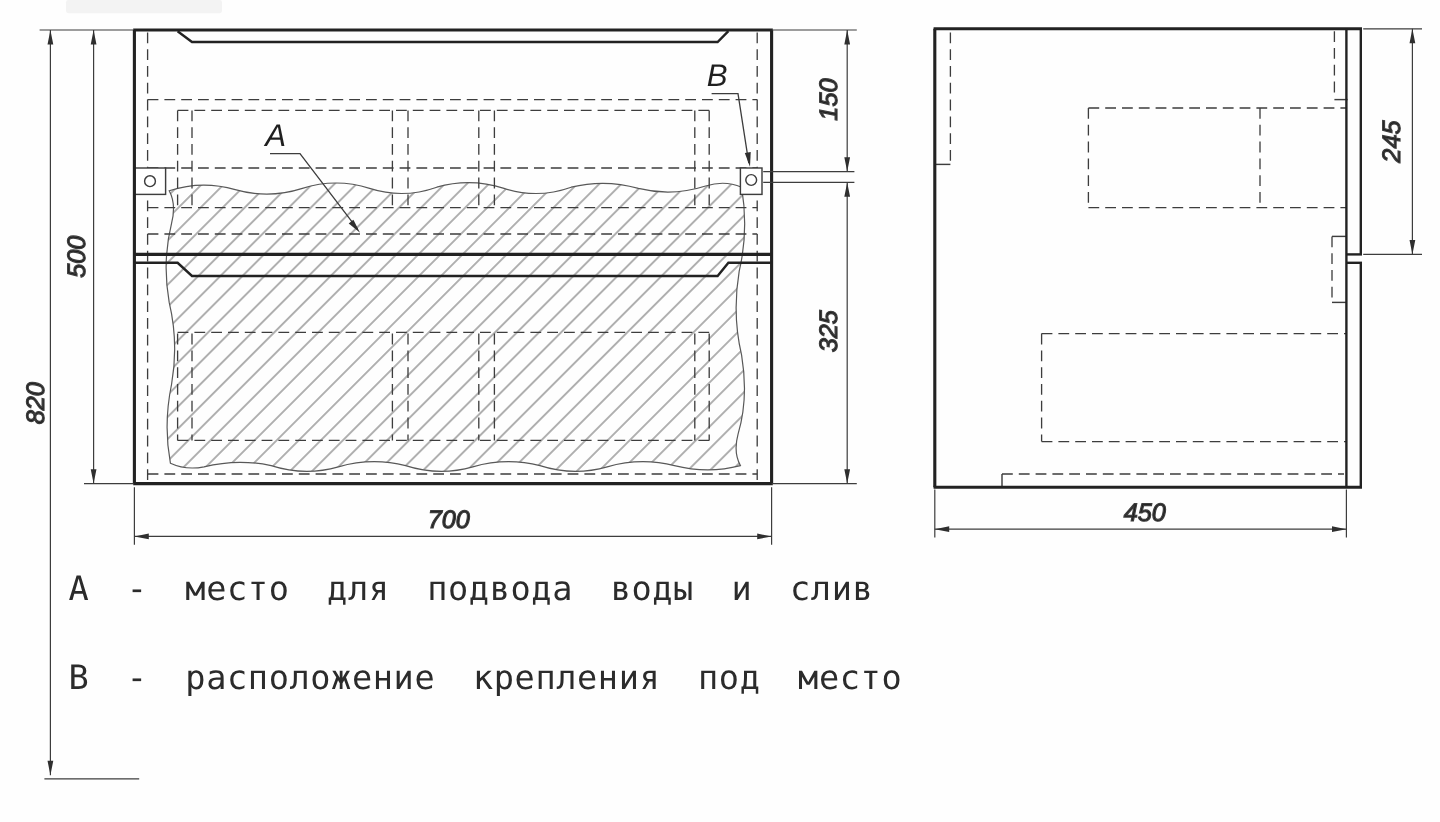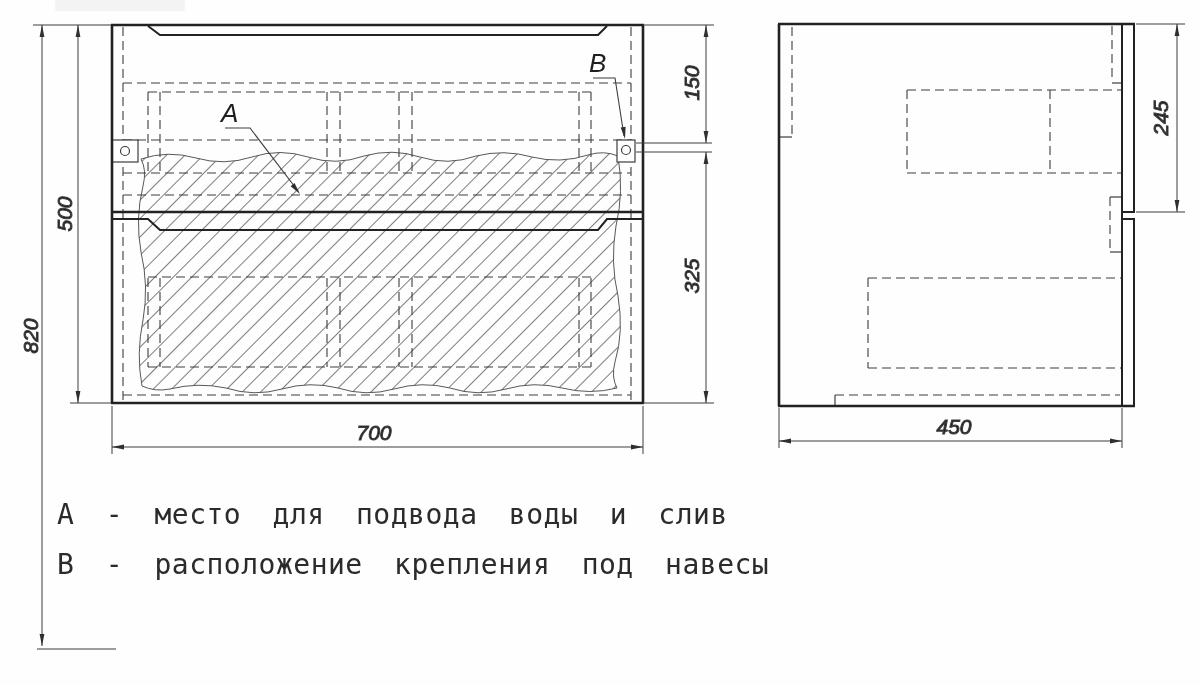--- a/index.html
+++ b/index.html
@@ -16,21 +16,21 @@
   .callout-text{
     font-family:"Liberation Sans",sans-serif;
     font-style:italic;font-size:26px;fill:#1f1f1f;
   }
   .note{
     position:absolute;left:57px;white-space:nowrap;
     font-family:"DejaVu Sans Mono",monospace;
     font-size:28px;font-weight:400;color:#2b2b2b;
     letter-spacing:0.5px;word-spacing:14px;
   }
-  .note-a{top:498px;text-align:center;}
+  .note-a{top:474px;text-align:center;}
   .note-b{top:548px;}
   .watermark{
     position:absolute;left:55px;top:0;width:130px;height:11px;
     background:rgba(120,120,120,0.08);border-radius:2px;
   }
 </style>
 </head>
 <body>
 
 
@@ -219,16 +219,16 @@
   </g>
   <g>
     <path d="M593,78 L615,78 L624,136" stroke="#3d3d3d" stroke-width="1.1" fill="none"></path>
     <path d="M625,139 L620.7,127.5 L625.6,126.7 Z" fill="#2f2f2f"></path>
     <text class="callout-text" x="589" y="72">В</text>
   </g>
 </svg>
 
 
 <div class="note note-a">А - место для подвода воды и слив</div>
-<div class="note note-b">В - расположение крепления под навесы</div>
+<div class="note note-b">В - расположение крепления под место</div>
 
 
 
 
 </body></html>

